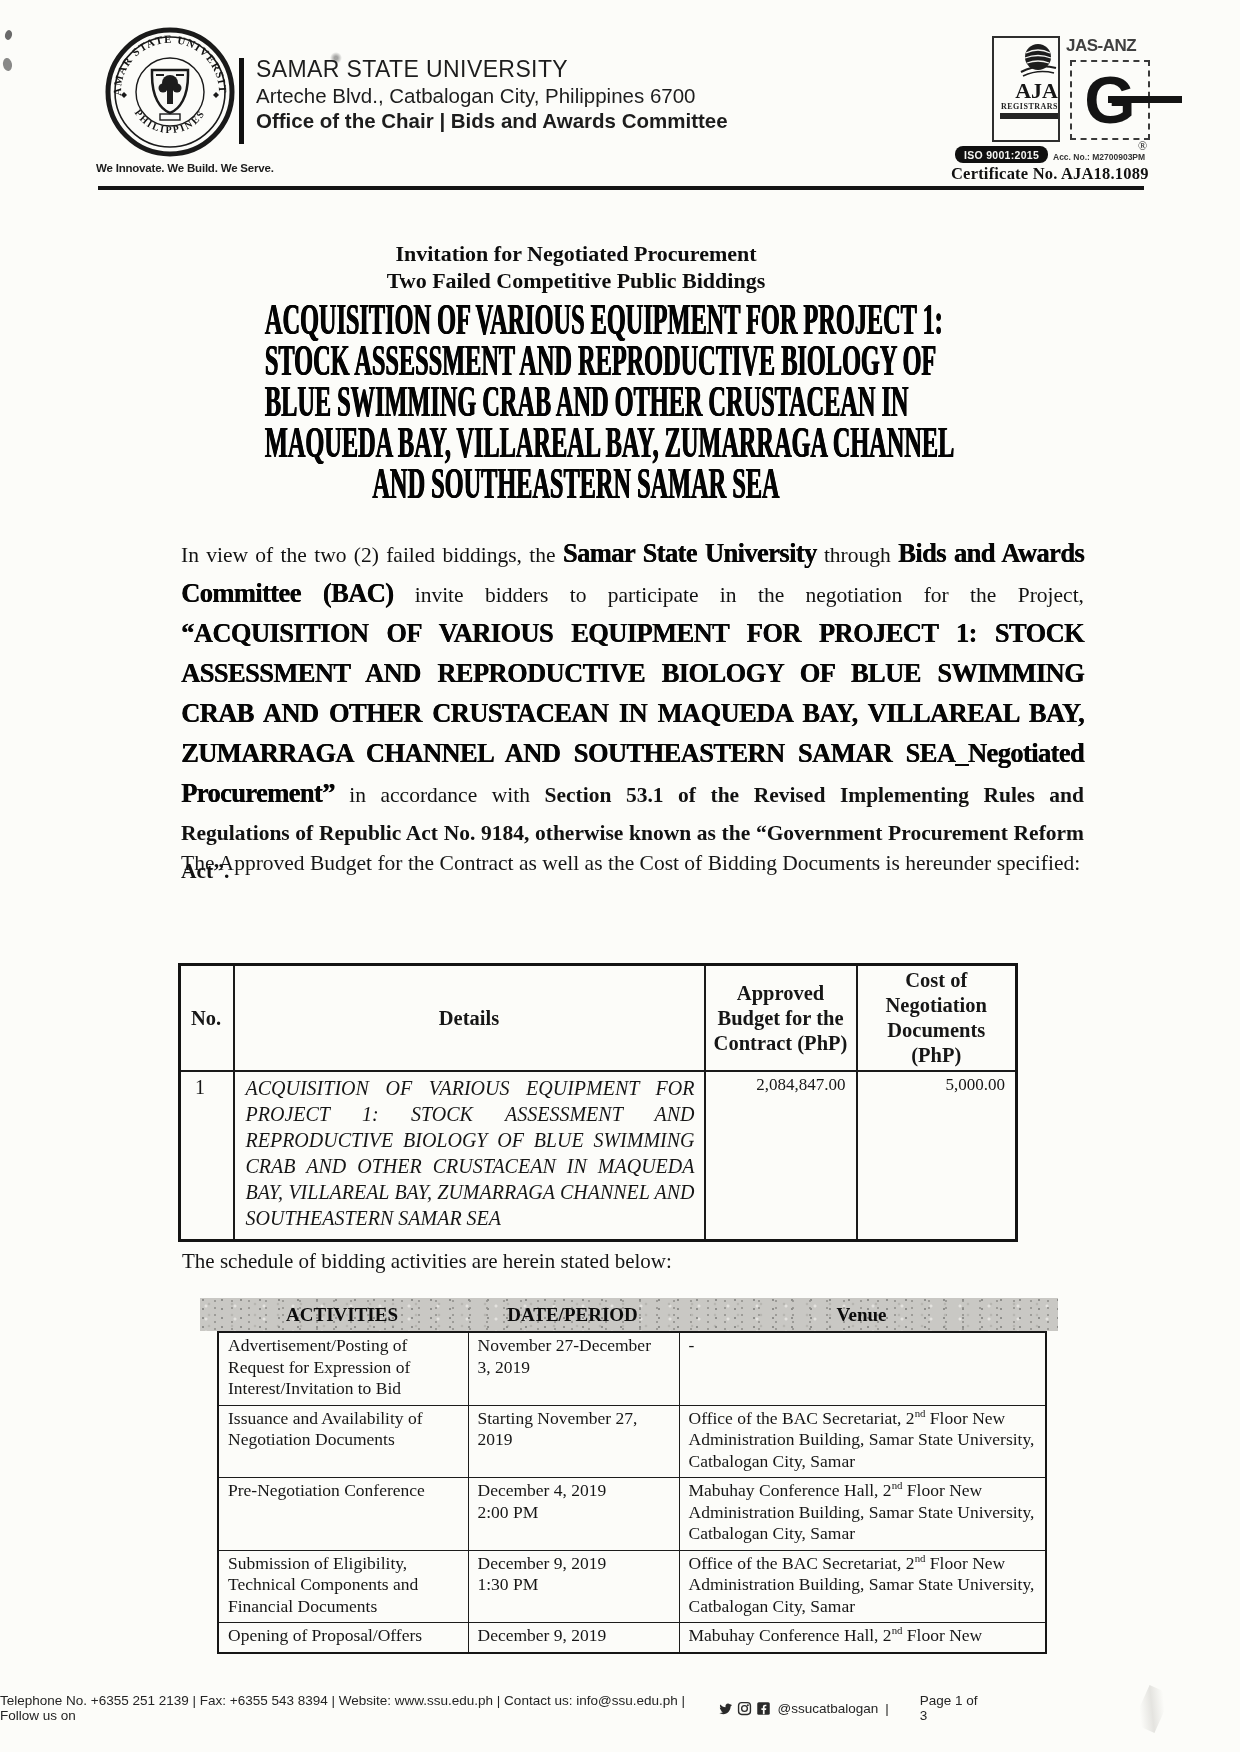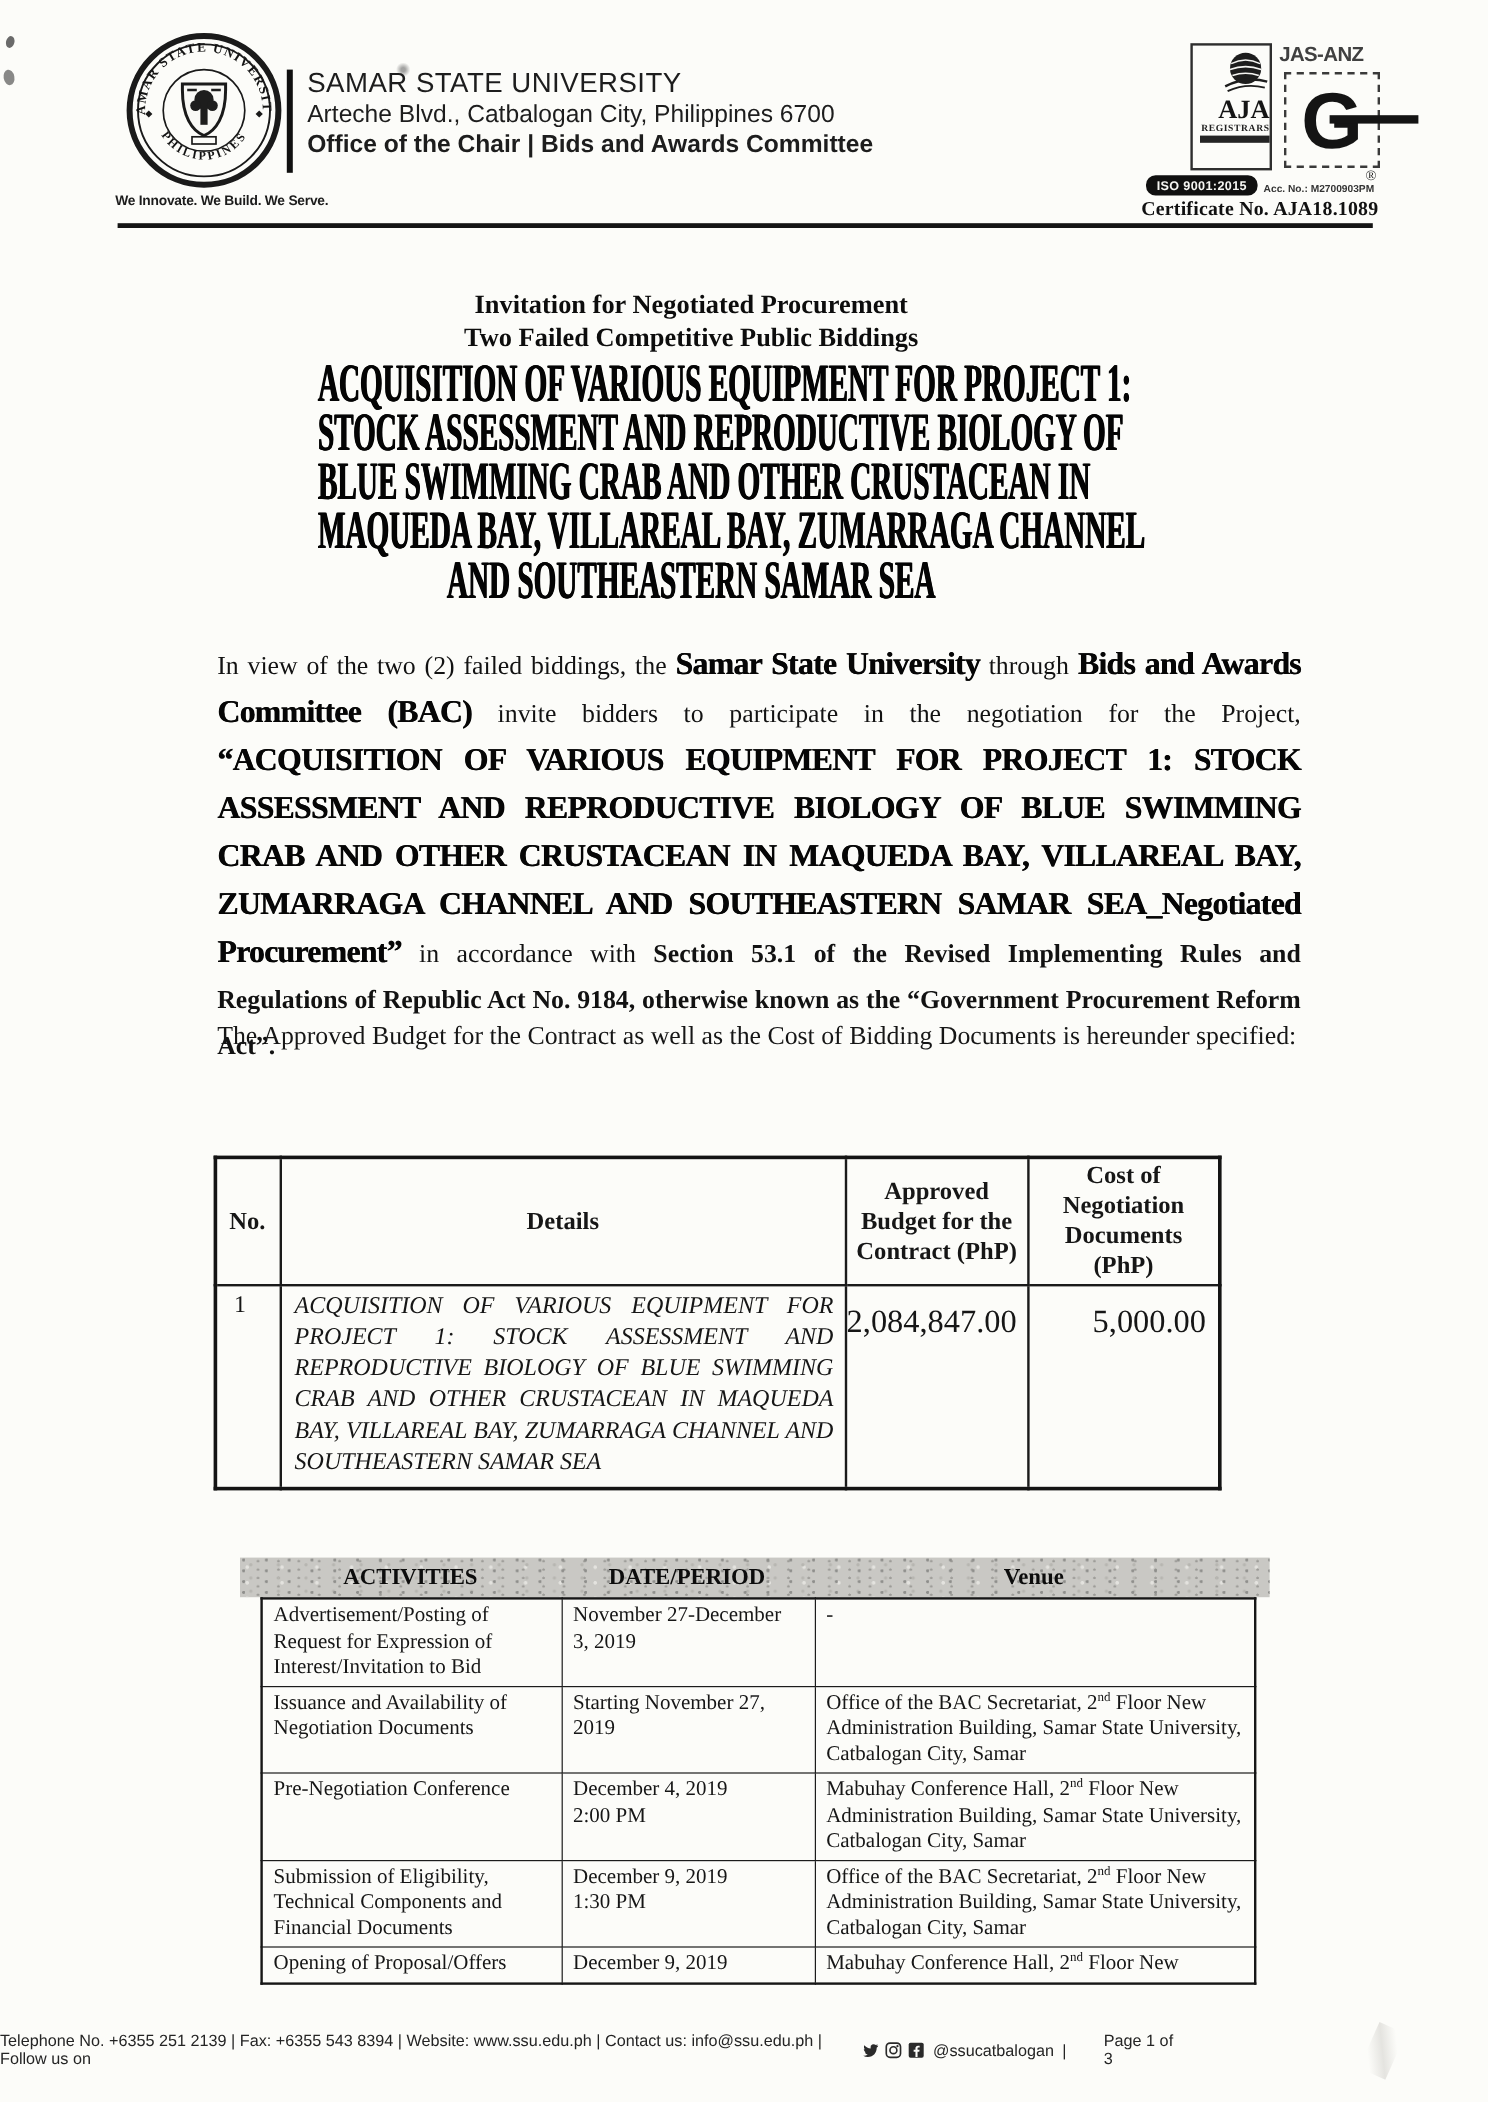--- a/index.html
+++ b/index.html
@@ -73,21 +73,21 @@
     border-collapse:collapse; table-layout:fixed; background:transparent; }
   .budget-table th, .budget-table td { border:2px solid #1a1a1a; }
   .budget-table { border:3px solid #141414; }
   .budget-table th { height:74px; font-weight:bold; font-size:20.5px; line-height:25px;
     text-align:center; vertical-align:middle; padding:2px 4px; }
   .budget-table th.c-no { text-align:left; padding-left:10px;margin-top:44px; }
   .budget-table td { vertical-align:top; }
   .budget-table td.c-no { padding:4px 0 0 14px; font-size:20px; }
   .budget-table td.c-details { font-style:italic; font-size:20px; line-height:26px;
     text-align:justify; padding:3px 9px 8px 11px; }
-  .budget-table td.c-budget, .budget-table td.c-cost { text-align:right; font-size:27px; padding:14px 10px 0 0; }
+  .budget-table td.c-budget, .budget-table td.c-cost { text-align:right; font-size:17px; padding:3px 10px 0 0; }
   .schedule-note { position:absolute; left:182px; top:1249px; font-size:21px; }
   
   .t2-band { position:absolute; left:200px; top:1298px; width:858px; height:33px;
     background-color:#c9c8c4;
     background-image:
       radial-gradient(circle at 3px 2px, #8f8f8c 1px, transparent 1.5px),
       radial-gradient(circle at 9px 6px, #b7b6b1 1px, transparent 1.7px),
       radial-gradient(circle at 15px 3px, #9c9b97 .8px, transparent 1.3px),
       radial-gradient(circle at 6px 8px, #e4e3df 1.2px, transparent 1.8px);
     background-size:19px 9px, 23px 11px, 17px 7px, 29px 13px;
@@ -211,20 +211,21 @@
     <tbody>
         <tr>
           <td class="c-no">1</td>
           <td class="c-details">ACQUISITION OF VARIOUS EQUIPMENT FOR PROJECT 1: STOCK ASSESSMENT AND REPRODUCTIVE BIOLOGY OF BLUE SWIMMING CRAB AND OTHER CRUSTACEAN IN MAQUEDA BAY, VILLAREAL BAY, ZUMARRAGA CHANNEL AND SOUTHEASTERN SAMAR SEA</td>
           <td class="c-budget">2,084,847.00</td>
           <td class="c-cost">5,000.00</td>
         </tr>
       </tbody>
   </table>
 
+  <div class="schedule-note">The schedule of bidding activities are herein stated below:</div>
 
   <div class="t2-band">
     <div class="hdr hdr-activities">ACTIVITIES</div>
     <div class="hdr hdr-period">DATE/PERIOD</div>
     <div class="hdr hdr-venue">Venue</div>
   </div>
   <table class="schedule-table">
     <colgroup>
         <col style="width:250px">
         <col style="width:211px">

